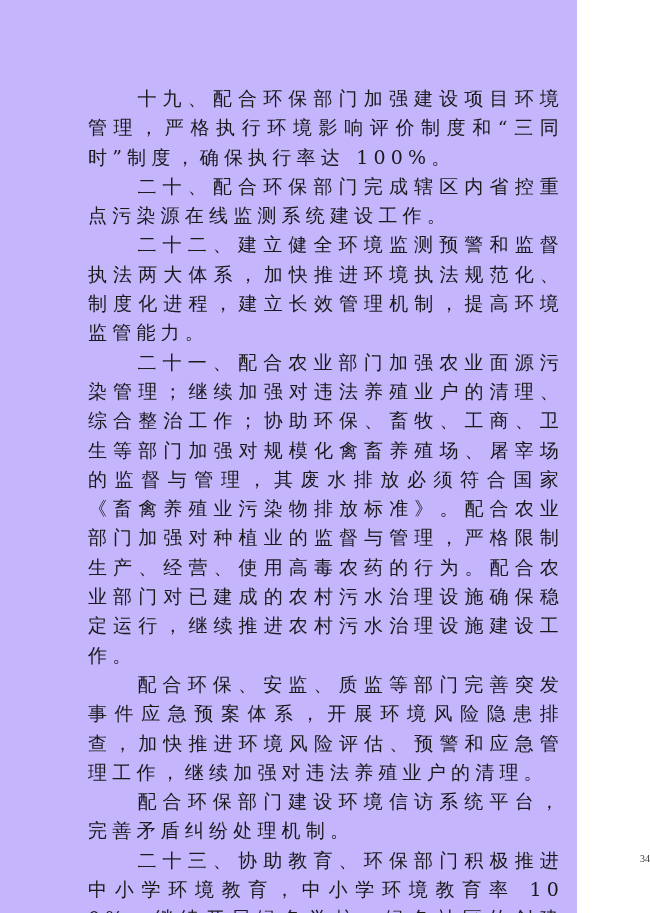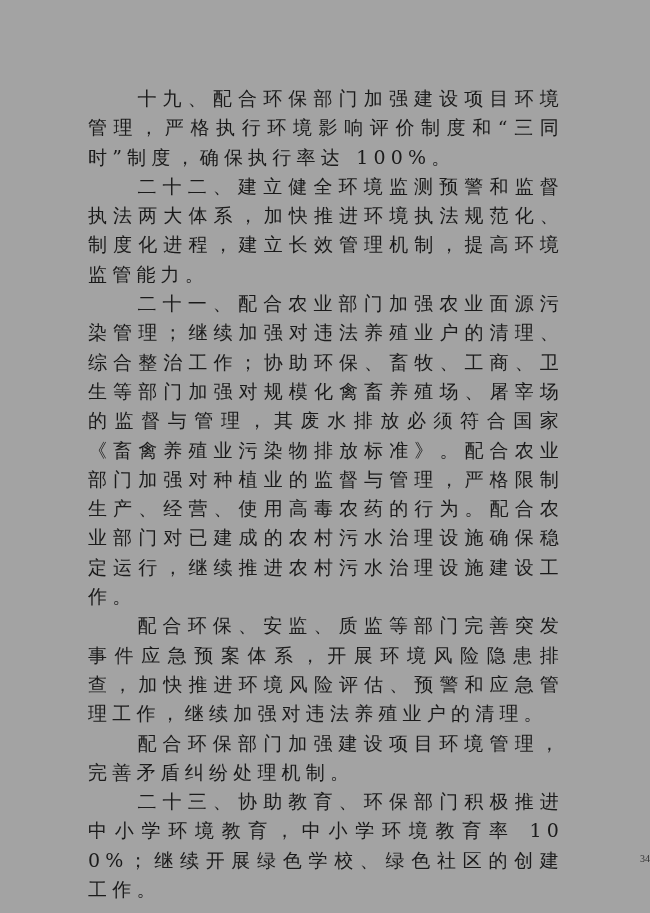--- a/index.html
+++ b/index.html
@@ -1,38 +1,39 @@
 <!DOCTYPE html>
 <html><head>
 <meta charset="utf-8">
 <style>
   html, body { margin: 0; padding: 0; background: #ffffff; }
   body { width: 650px; height: 913px; position: relative; overflow: hidden; }
   .page {
-    position: absolute; left: 0; top: 0; width: 650px; height: 913px; background: #a3a3a3;
+    position: absolute; left: 0; top: 0; width: 577px; height: 913px; background: #c4b5fd;
   }
   .content {
     position: absolute; left: 88px; top: 84px; width: 476px;
     font-family: "DejaVu Serif", "Liberation Serif", serif;
     font-size: 19px; line-height: 29.3px; color: #1a1a1a;
     letter-spacing: 5.2px;
   }
   .para { margin: 0; text-indent: 2.6em; text-align: justify; text-align-last: left; word-break: break-all; }
   .page-number {
     position: absolute; left: 0; width: 650px; top: 853px; text-align: right;
     font-family: "Liberation Serif", serif; font-size: 10px; color: #333;
   }
 </style>
 </head>
 <body>
 
 <div class="page">
   <div class="content">
     <p class="para">十九、配合环保部门加强建设项目环境管理，严格执行环境影响评价制度和“三同时”制度，确保执行率达 100%。</p>
+    <p class="para">二十、配合环保部门完成辖区内省控重点污染源在线监测系统建设工作。</p>
     <p class="para">二十二、建立健全环境监测预警和监督执法两大体系，加快推进环境执法规范化、制度化进程，建立长效管理机制，提高环境监管能力。</p>
     <p class="para">二十一、配合农业部门加强农业面源污染管理；继续加强对违法养殖业户的清理、综合整治工作；协助环保、畜牧、工商、卫生等部门加强对规模化禽畜养殖场、屠宰场的监督与管理，其废水排放必须符合国家《畜禽养殖业污染物排放标准》。配合农业部门加强对种植业的监督与管理，严格限制生产、经营、使用高毒农药的行为。配合农业部门对已建成的农村污水治理设施确保稳定运行，继续推进农村污水治理设施建设工作。</p>
     <p class="para">配合环保、安监、质监等部门完善突发事件应急预案体系，开展环境风险隐患排查，加快推进环境风险评估、预警和应急管理工作，继续加强对违法养殖业户的清理。</p>
-    <p class="para">配合环保部门加强建设项目环境管理，完善矛盾纠纷处理机制。</p>
+    <p class="para">配合环保部门建设环境信访系统平台，完善矛盾纠纷处理机制。</p>
     <p class="para">二十三、协助教育、环保部门积极推进中小学环境教育，中小学环境教育率 100%；继续开展绿色学校、绿色社区的创建工作。</p>
 
   </div>
   <div class="page-number">34</div>
 </div>
 
 </body></html>

